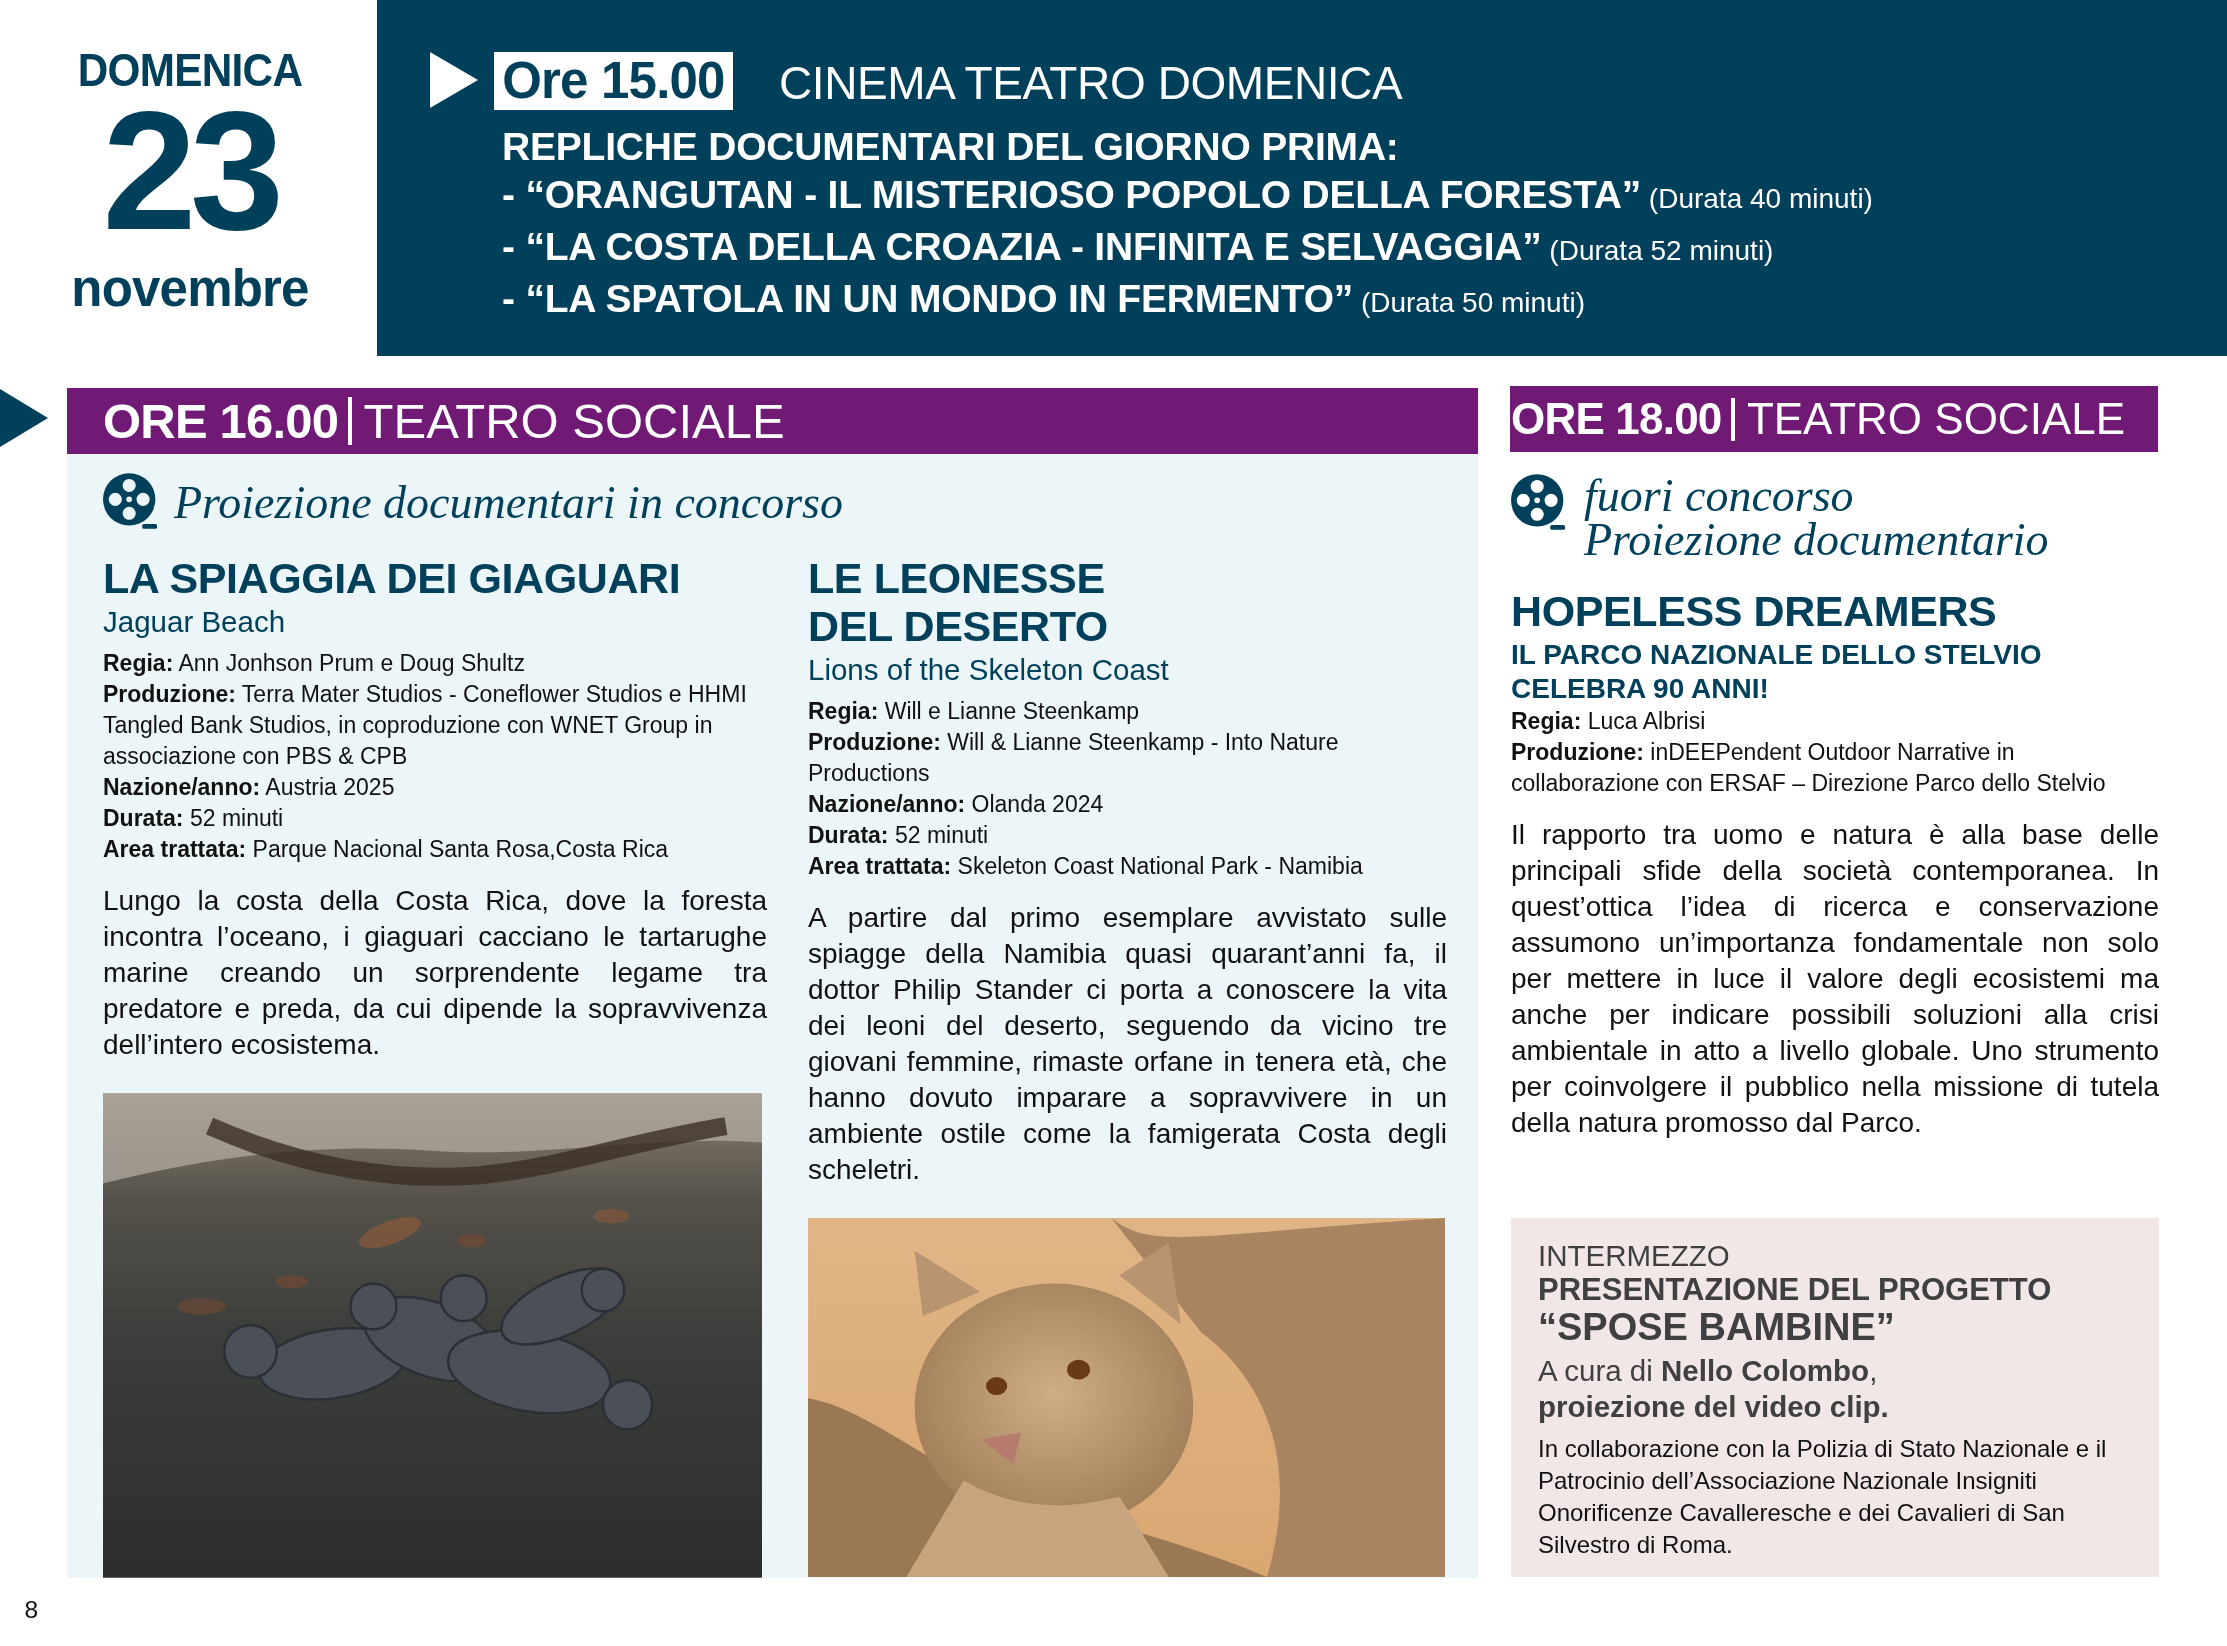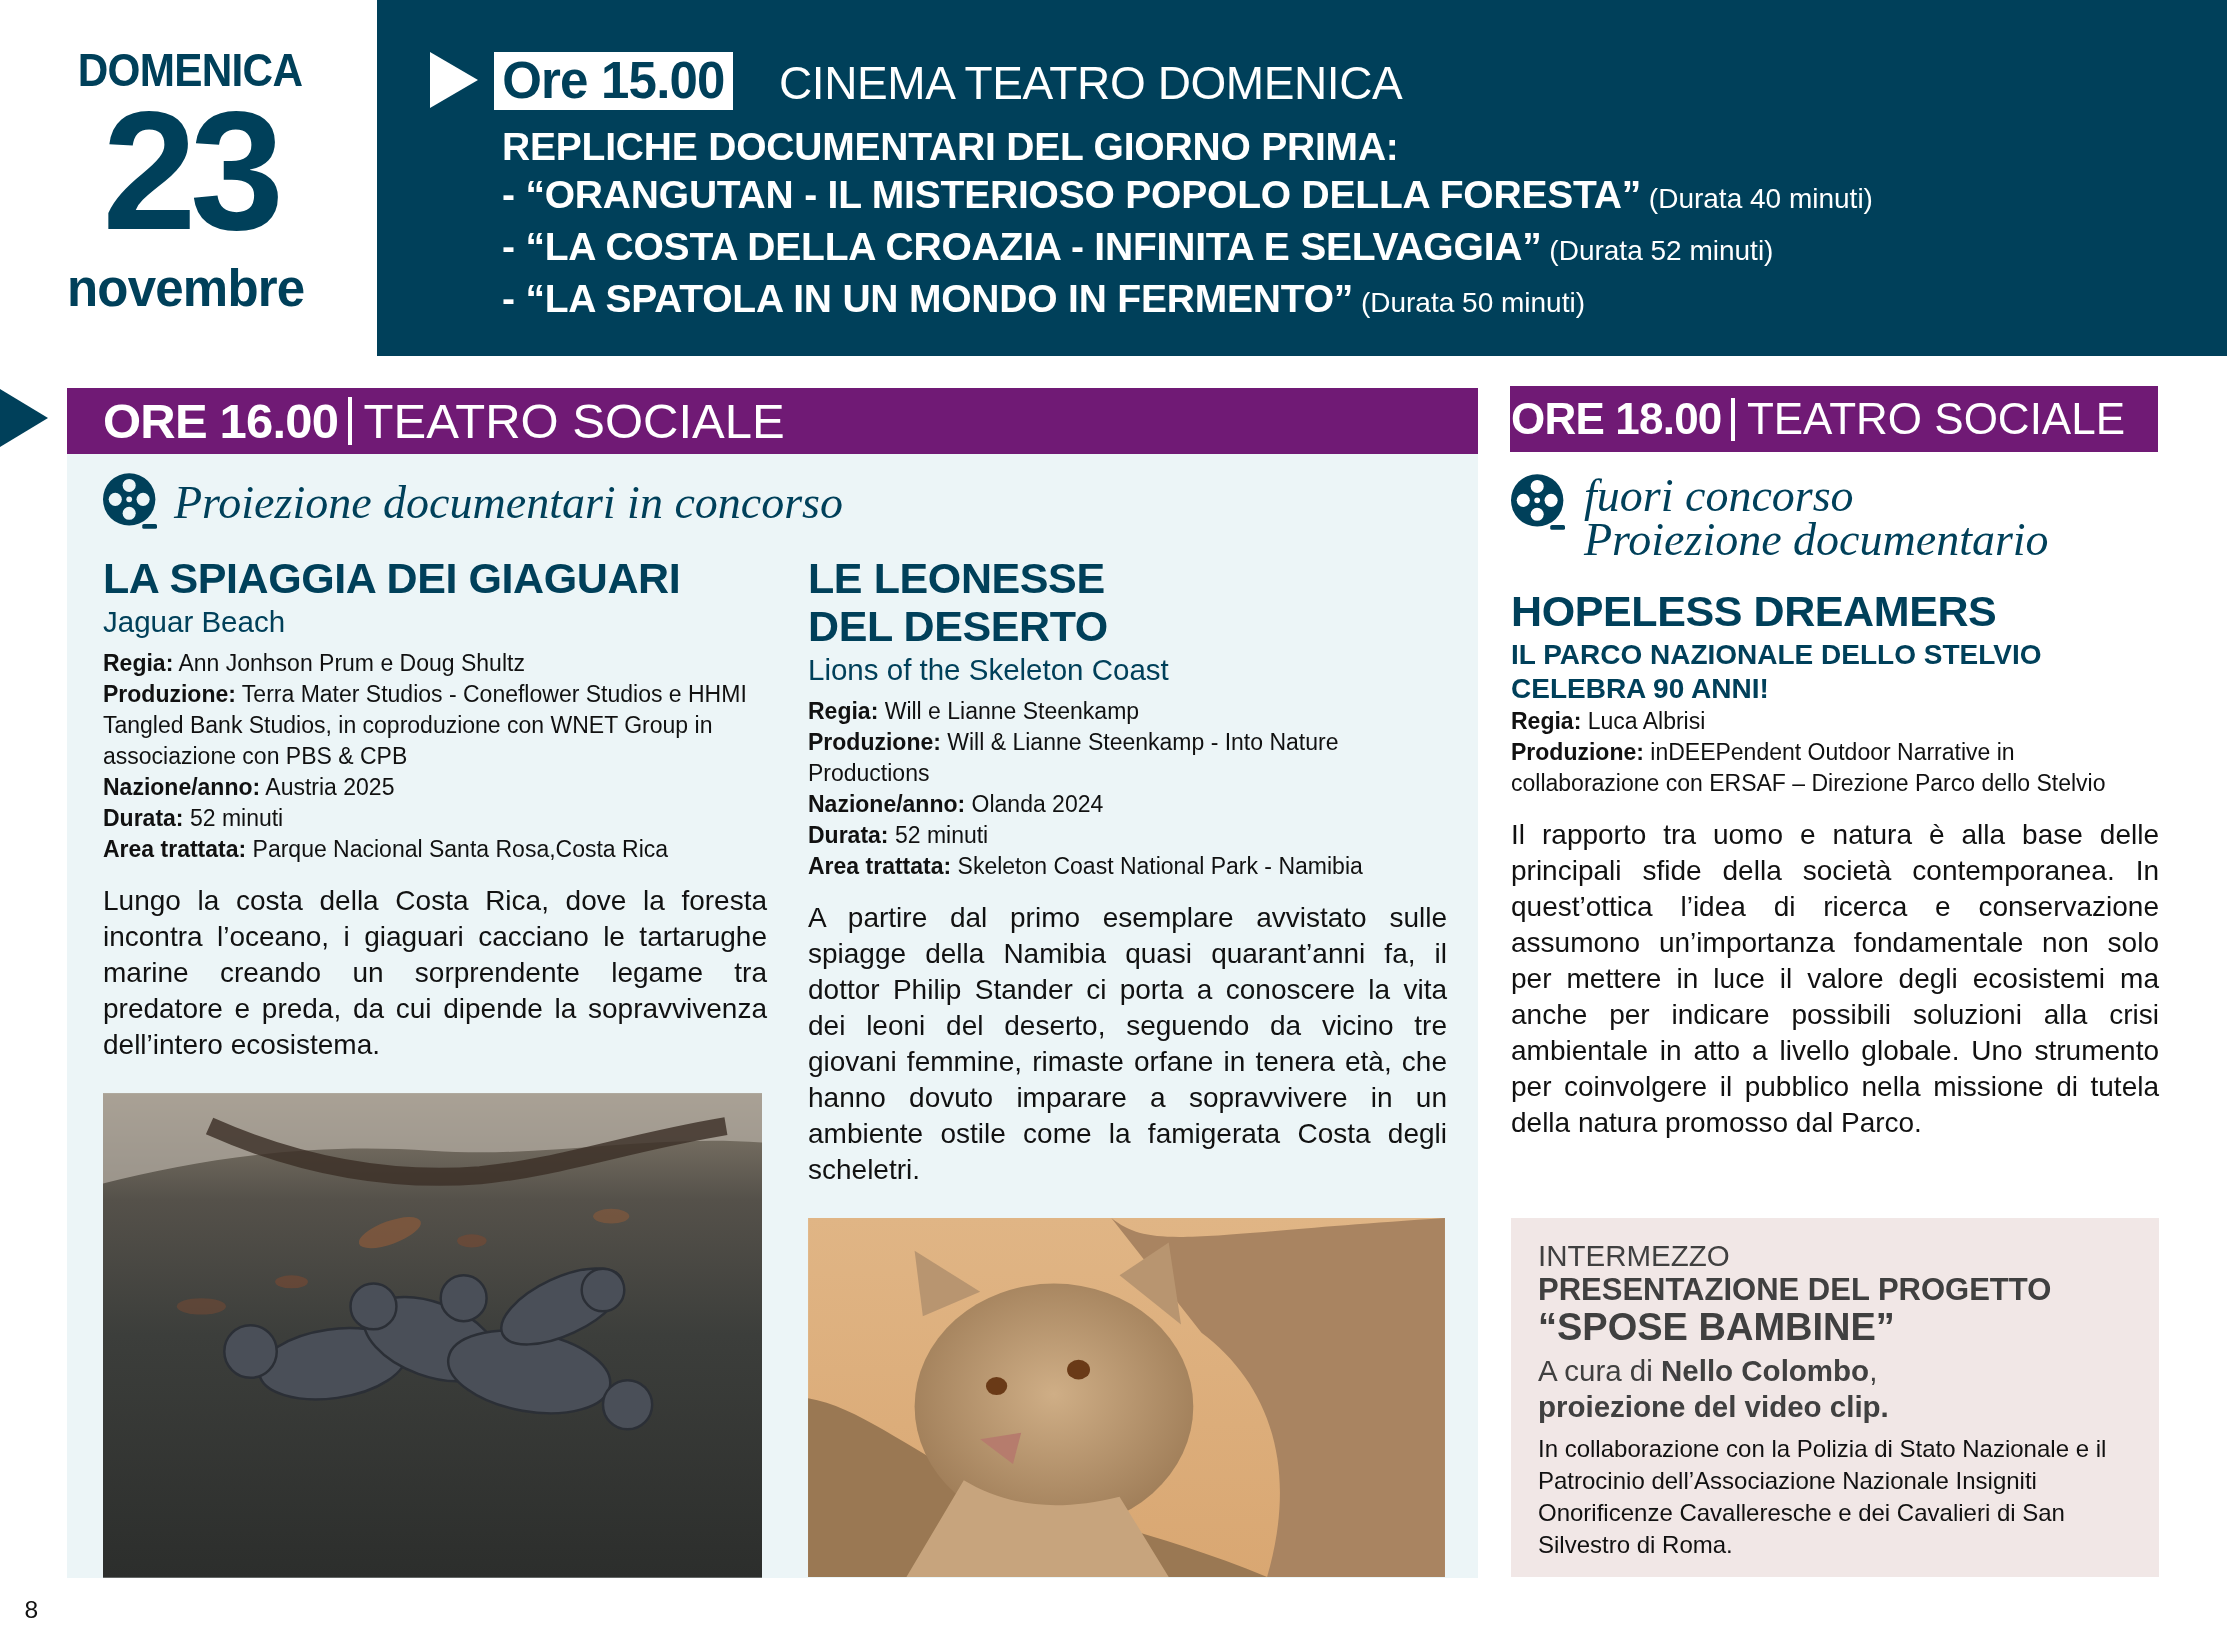--- a/index.html
+++ b/index.html
@@ -2,21 +2,21 @@
 <html style="font-size:13px"><head>
 <meta charset="utf-8">
 <style>
   *{box-sizing:border-box;margin:0;padding:0}
   html,body{width:2227px;height:1646px;background:#ffffff;overflow:hidden}
   body{position:relative;font-family:"Liberation Sans","DejaVu Sans",sans-serif;color:#111}
   .abs{position:absolute}
   
   .date-day{left:67px;top:43px;width:246px;text-align:center;font-weight:700;font-size:46px;color:#00405a;letter-spacing:-0.8px;transform:scaleX(0.92);transform-origin:center}
   .date-num{left:67px;top:89px;width:246px;text-align:center;font-weight:900;font-size:169px;line-height:164px;color:#00405a;letter-spacing:-6.6px}
-  .date-month{left:67px;top:259px;width:246px;font-weight:700;font-size:51px;color:#00405a;letter-spacing:-0.8px}
+  .date-month{left:67px;top:259px;width:246px;text-align:center;font-weight:700;font-size:51px;color:#00405a;letter-spacing:-0.8px}
   
   .header{left:377px;top:0;width:1850px;height:356px;background:#00405a}
   .hdr-arrow{left:430px;top:52px;width:0;height:0;border-top:28px solid transparent;border-bottom:28px solid transparent;border-left:48px solid #ffffff}
   .hdr-time{left:494px;top:52px;height:58px;padding:0 8.2px;background:#fff;color:#00405a;font-weight:700;font-size:51px;line-height:58px;letter-spacing:-0.8px}
   .hdr-venue{left:779px;top:52px;height:58px;color:#fff;font-size:46px;line-height:62px;letter-spacing:-0.4px}
   .hdr-lines{left:502px;top:123px;color:#fff}
   .hdr-lines .l{font-weight:700;font-size:39px;line-height:48px;white-space:nowrap;letter-spacing:-0.2px}
   .hdr-lines .d{font-weight:400;font-size:28px;letter-spacing:0}
   
   .sec-arrow{left:0;top:389px;width:0;height:0;border-top:29.5px solid transparent;border-bottom:29.5px solid transparent;border-left:48px solid #00405a}

